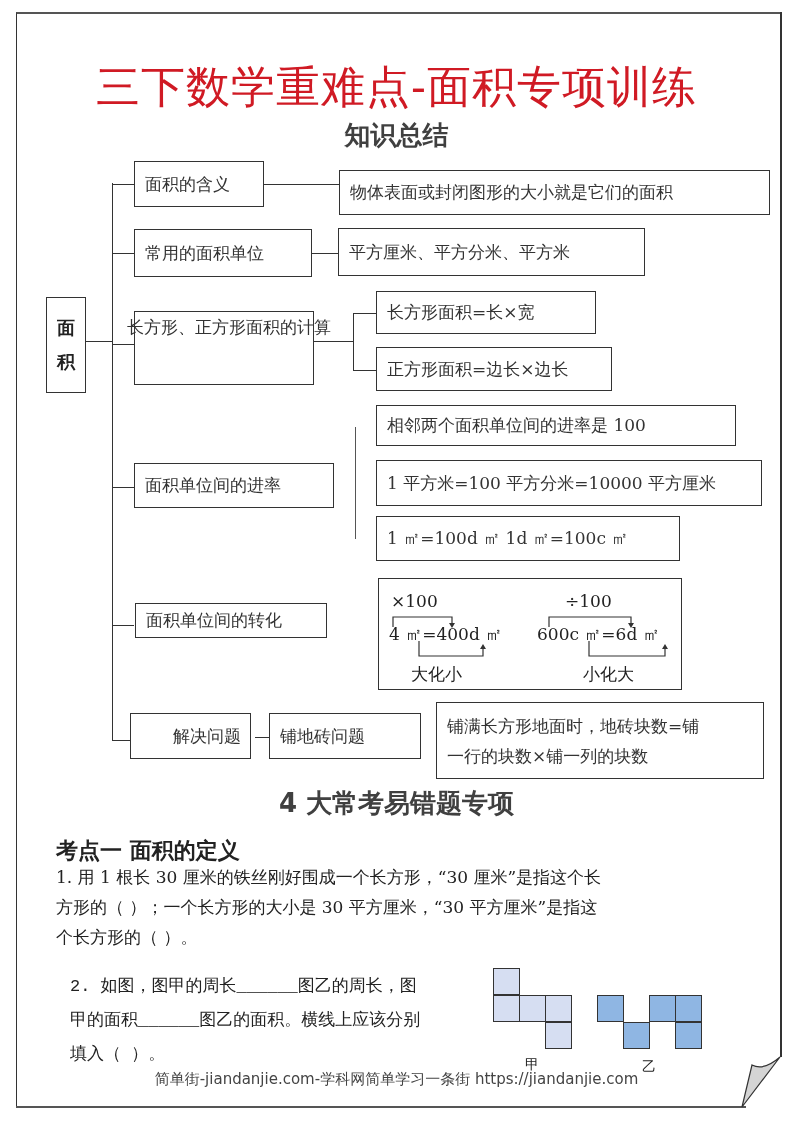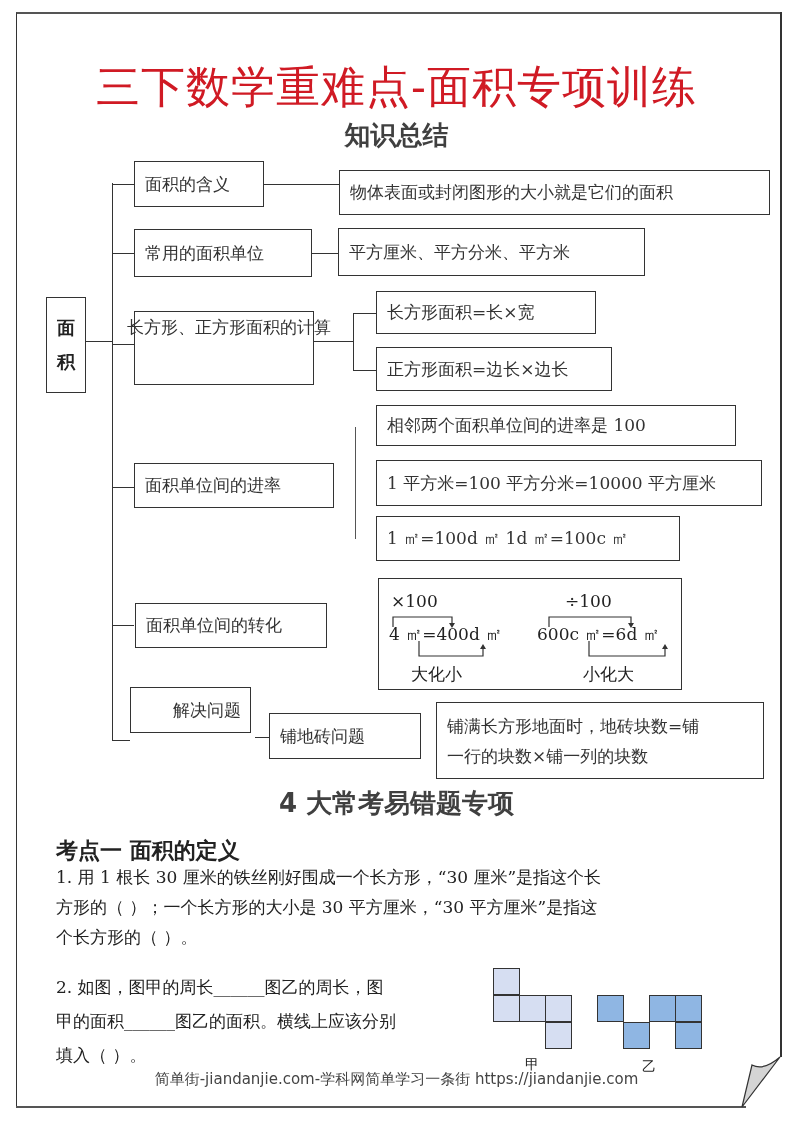--- a/index.html
+++ b/index.html
@@ -94,21 +94,21 @@
     <span>相邻两个面积单位间的进率是 100</span>
   </div>
 <div class="box" style="left:376px;top:460px;width:386px;height:46px;">
     <span>1 平方米=100 平方分米=10000 平方厘米</span>
   </div>
 <div class="box" style="left:376px;top:516px;width:304px;height:45px;">
     <span>1 ㎡=100d ㎡    1d ㎡=100c ㎡</span>
   </div>
 
 <div class="line" style="left:112px;top:625px;width:22px;height:1.3px;"></div>
-<div class="box" style="left:135px;top:603px;width:192px;height:45px;">
+<div class="box" style="left:135px;top:603px;width:192px;height:35px;">
     <span>面积单位间的转化</span>
   </div>
 <div class="conv">
   <span style="left:12px;top:12px;">×100</span>
   <span style="left:10px;top:44px;">4 ㎡=400d ㎡</span>
   <span style="left:32px;top:84px;">大化小</span>
   <span style="left:186px;top:12px;">÷100</span>
   <span style="left:158px;top:44px;">600c ㎡=6d ㎡</span>
   <span style="left:204px;top:84px;">小化大</span>
   <svg style="position:absolute;left:0;top:0;" width="304" height="112">
@@ -117,40 +117,40 @@
     <path d="M40 62 V77 H104 V67" fill="none" stroke="#333" stroke-width="1.2"></path>
     <path d="M101 70 L104 65 L107 70" fill="#333"></path>
     <path d="M170 48 V38 H252 V47" fill="none" stroke="#333" stroke-width="1.2"></path>
     <path d="M249 44 L252 49 L255 44" fill="#333"></path>
     <path d="M210 62 V77 H286 V67" fill="none" stroke="#333" stroke-width="1.2"></path>
     <path d="M283 70 L286 65 L289 70" fill="#333"></path>
   </svg>
 </div>
 
 <div class="line" style="left:112px;top:740px;width:18px;height:1.3px;"></div>
-<div class="box" style="left:130px;top:687px;width:121px;height:46px;padding-left:42px;">
+<div class="box" style="left:130px;top:713px;width:121px;height:46px;padding-left:42px;">
     <span>解决问题</span>
   </div>
 <div class="line" style="left:255px;top:737px;width:14px;height:1.3px;"></div>
 <div class="box" style="left:269px;top:713px;width:152px;height:46px;">
     <span>铺地砖问题</span>
   </div>
 <div class="box" style="left:436px;top:702px;width:328px;height:77px;flex-direction:column;align-items:flex-start;justify-content:center;line-height:30px;">
   <span>铺满长方形地面时，地砖块数=铺</span>
   <span>一行的块数×铺一列的块数</span>
 </div>
 
 <div class="subtitle" style="top:786px;">4 大常考易错题专项</div>
 <div class="sec-head">考点一  面积的定义</div>
 <div class="para" style="left:56px;top:862px;">
   <div>1. 用 1 根长 30 厘米的铁丝刚好围成一个长方形，“30 厘米”是指这个长</div>
   <div>方形的（  ）；一个长方形的大小是 30 平方厘米，“30 平方厘米”是指这</div>
   <div>个长方形的（  ）。</div>
 </div>
-<div class="para" style="left:56px;top:970px;line-height:34px;">
+<div class="para" style="left:70px;top:970px;line-height:34px;font-family:Liberation Mono, monospace;">
   <div>2. 如图，图甲的周长______图乙的周长，图</div>
   <div>甲的面积______图乙的面积。横线上应该分别</div>
   <div>填入（    ）。</div>
 </div>
 
 <div class="fig" style="left:493px;top:968px;">
   <div class="cell-a" style="left:0;top:0;"></div>
   <div class="cell-a" style="left:0;top:27px;"></div>
   <div class="cell-a" style="left:26px;top:27px;"></div>
   <div class="cell-a" style="left:52px;top:27px;"></div>

